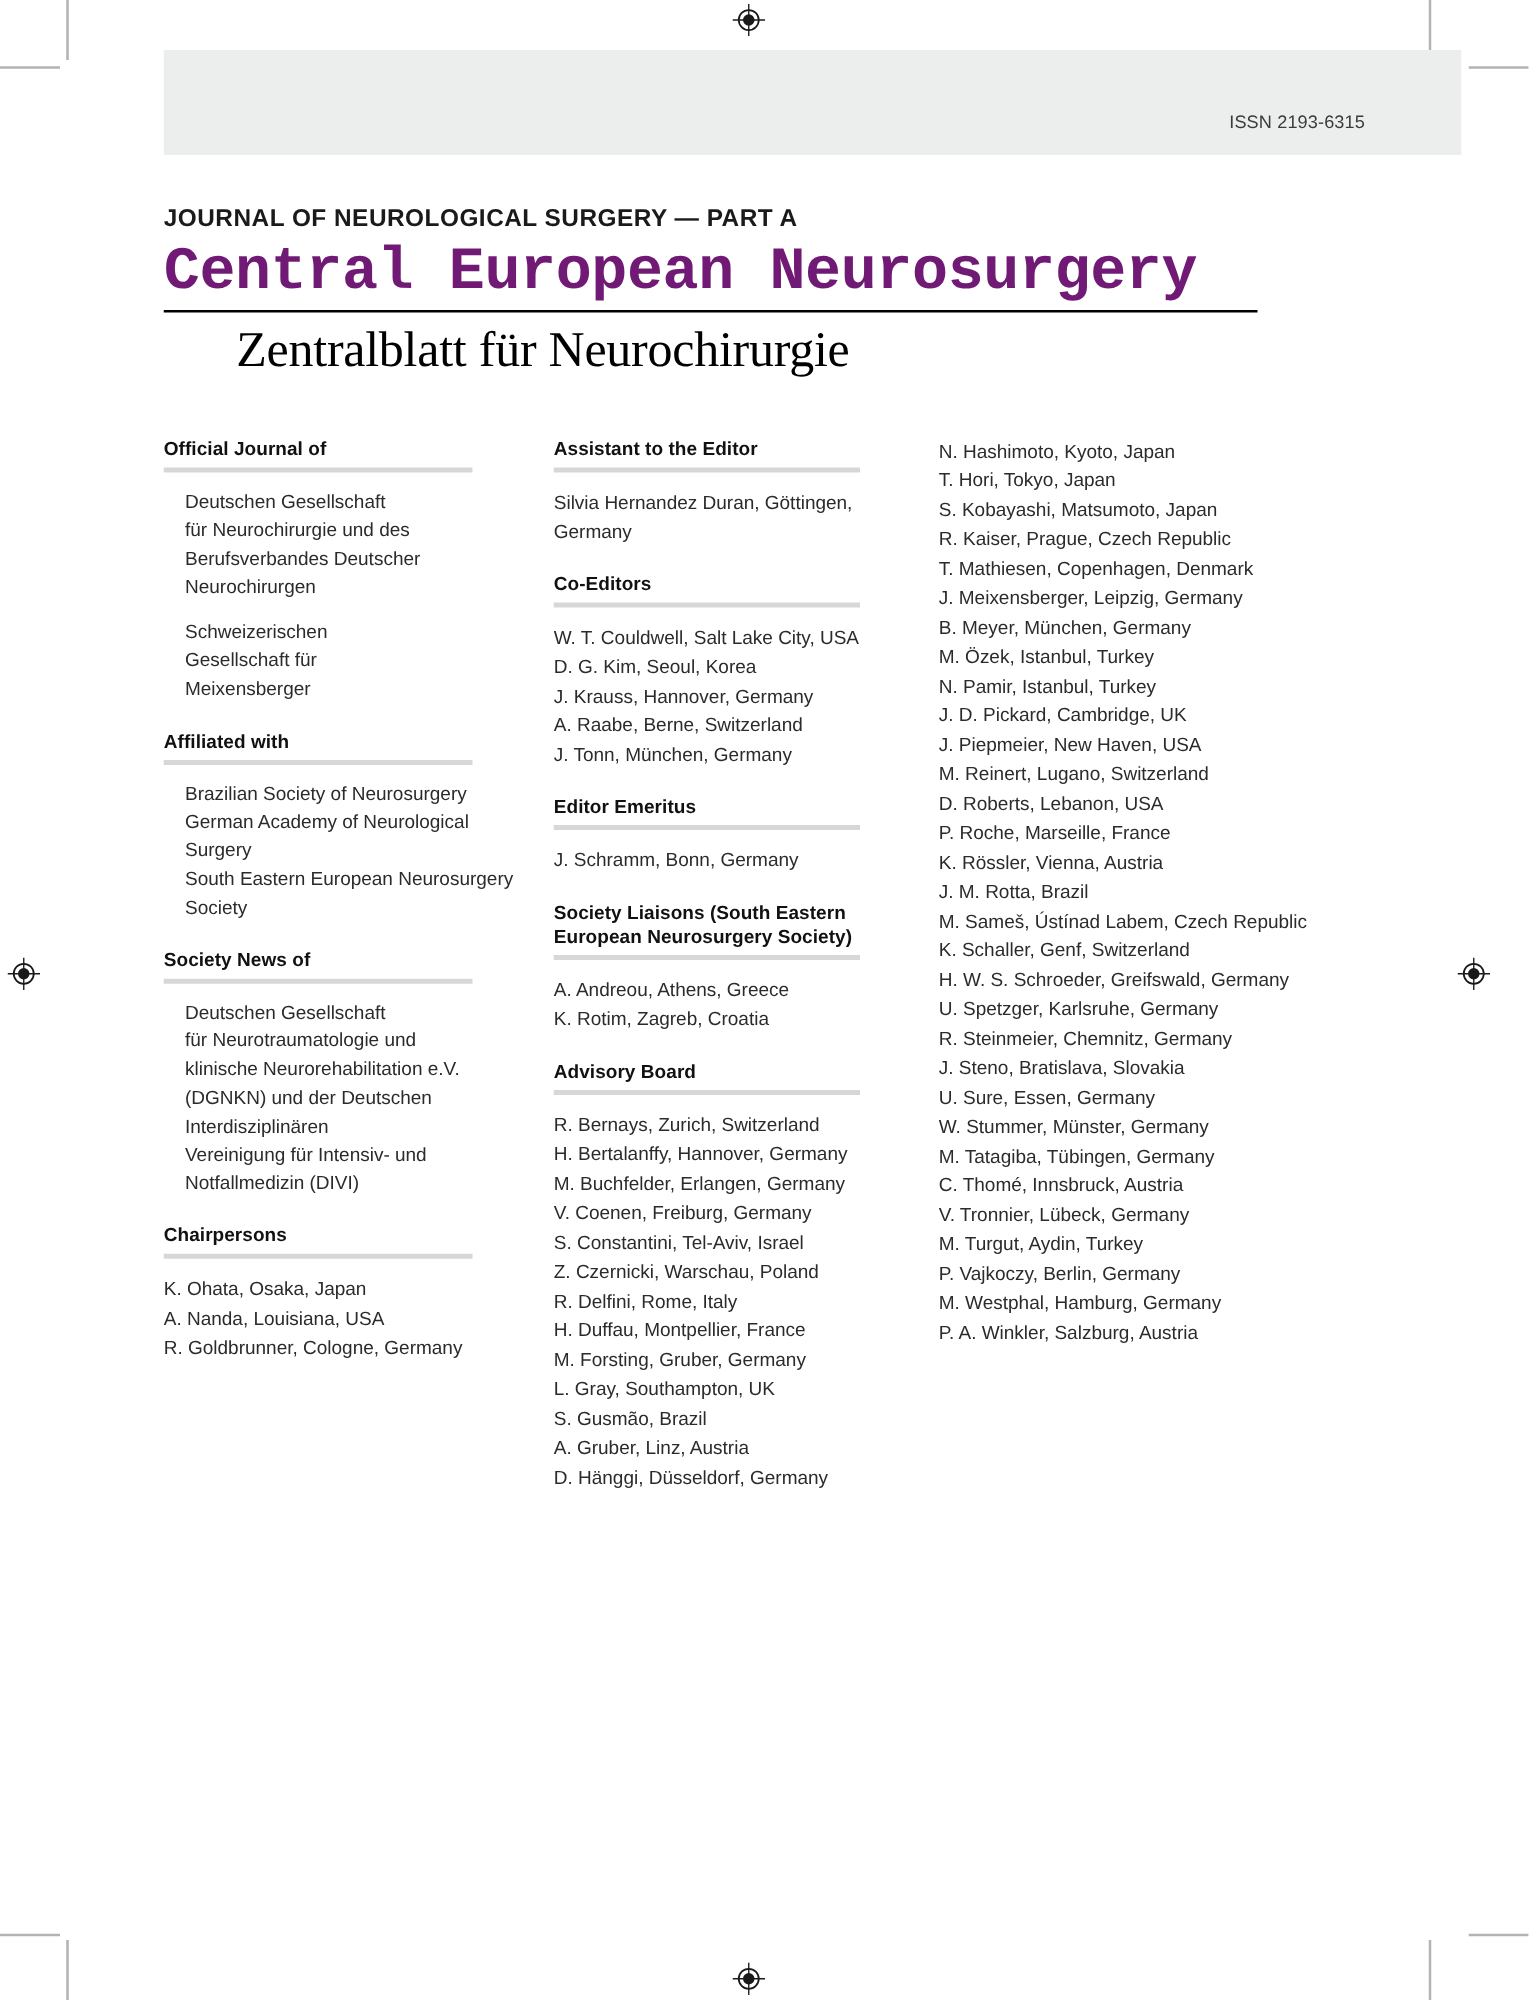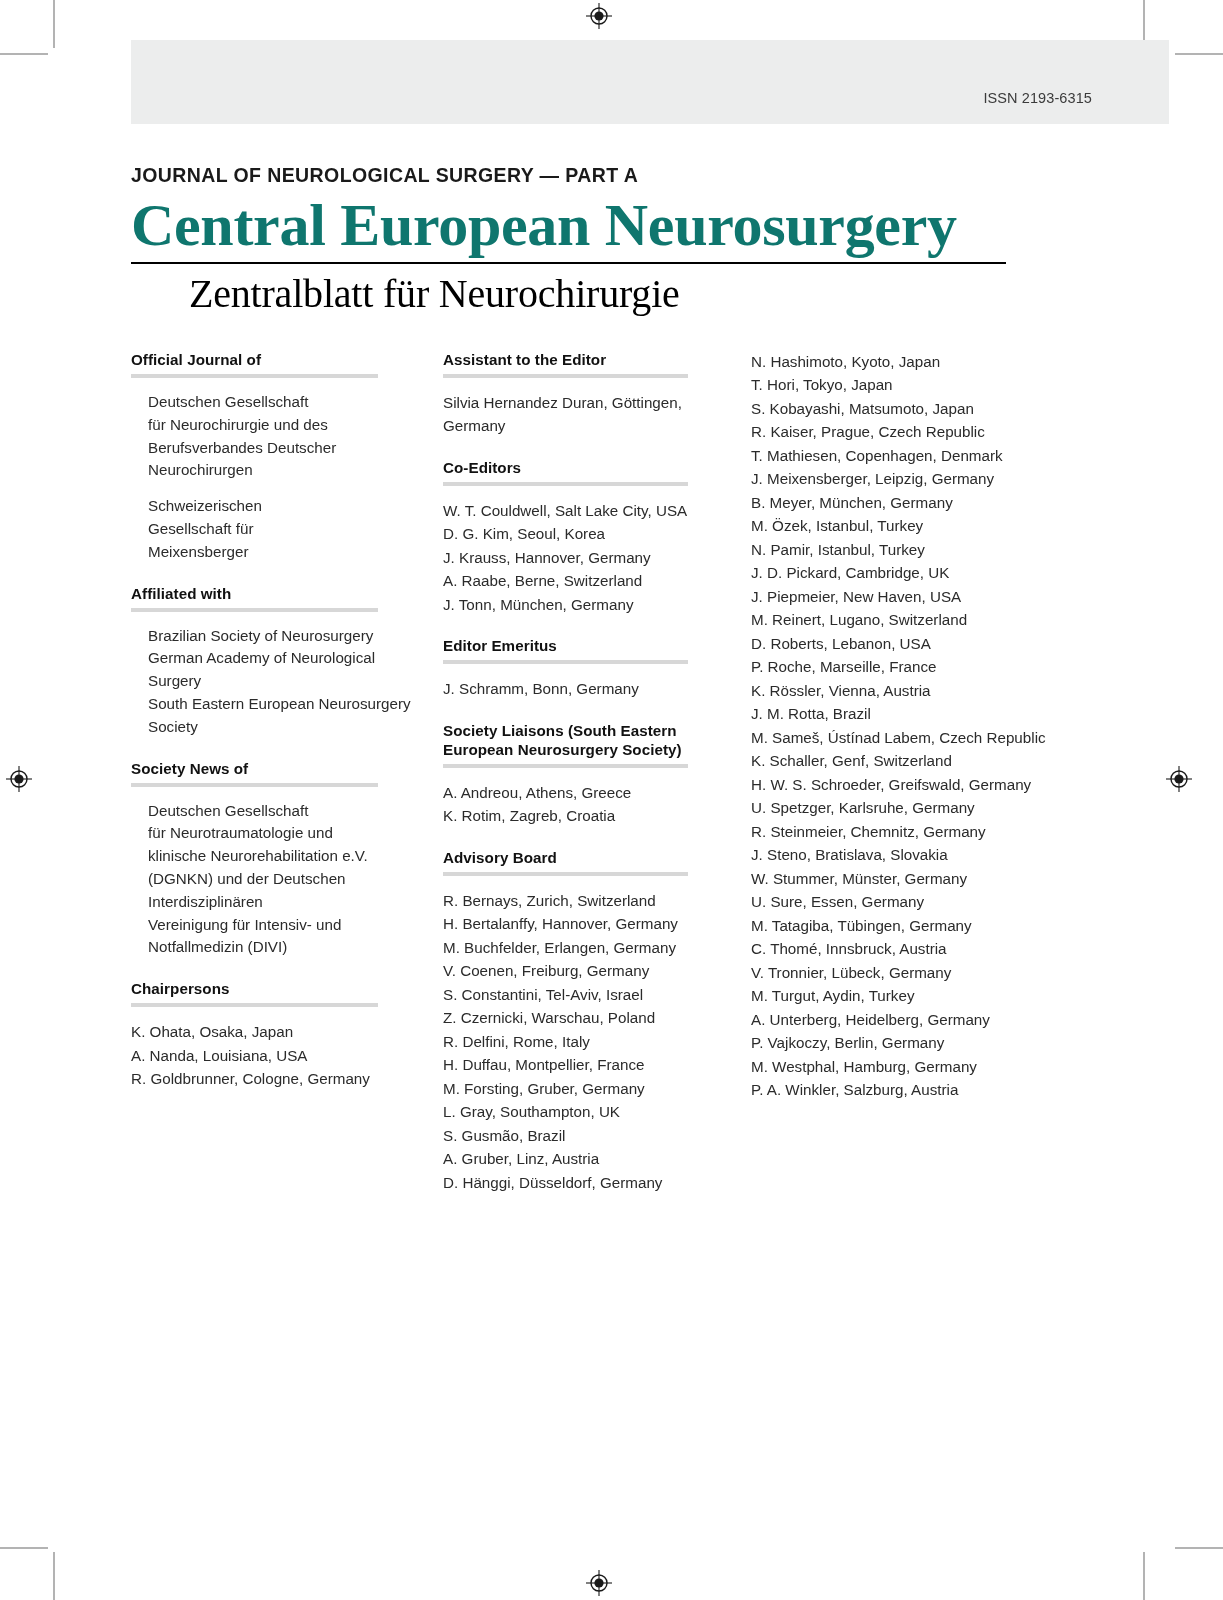--- a/index.html
+++ b/index.html
@@ -59,25 +59,25 @@
   }
   .kicker {
     font-family: "Liberation Sans", sans-serif;
     font-size: 19.5px;
     font-weight: 600;
     letter-spacing: 0.4px;
     color: #1a1a1a;
     line-height: 1.1;
   }
   .title-main {
-    font-family: Liberation Serif, serif;
-    font-size: 60px;
+    font-family: Liberation Mono, monospace;
+    font-size: 48px;
     font-weight: bold;
     line-height: 1.12;
-    color: #0f766e;
+    color: #701a75;
     margin-top: 6px;
     letter-spacing: -0.3px;
   }
   .title-rule {
     height: 2px;
     background: #000000;
     width: 875px;
     margin-top: 2px;
   }
   .title-sub {
@@ -334,27 +334,26 @@
         <div class="name-line">D. Roberts, Lebanon, USA</div>
         <div class="name-line">P. Roche, Marseille, France</div>
         <div class="name-line">K. Rössler, Vienna, Austria</div>
         <div class="name-line">J. M. Rotta, Brazil</div>
         <div class="name-line">M. Sameš, Ústínad Labem, Czech Republic</div>
         <div class="name-line">K. Schaller, Genf, Switzerland</div>
         <div class="name-line">H. W. S. Schroeder, Greifswald, Germany</div>
         <div class="name-line">U. Spetzger, Karlsruhe, Germany</div>
         <div class="name-line">R. Steinmeier, Chemnitz, Germany</div>
         <div class="name-line">J. Steno, Bratislava, Slovakia</div>
+        <div class="name-line">U. Sure, Essen, Germany</div>
         <div class="name-line">W. Stummer, Münster, Germany</div>
-        <div class="name-line">U. Sure, Essen, Germany</div>
         <div class="name-line">M. Tatagiba, Tübingen, Germany</div>
         <div class="name-line">C. Thomé, Innsbruck, Austria</div>
         <div class="name-line">V. Tronnier, Lübeck, Germany</div>
         <div class="name-line">M. Turgut, Aydin, Turkey</div>
-        <div class="name-line">A. Unterberg, Heidelberg, Germany</div>
         <div class="name-line">P. Vajkoczy, Berlin, Germany</div>
         <div class="name-line">M. Westphal, Hamburg, Germany</div>
         <div class="name-line">P. A. Winkler, Salzburg, Austria</div>
       </div>
     </div>
 
   </div>
 
 </div>
 

